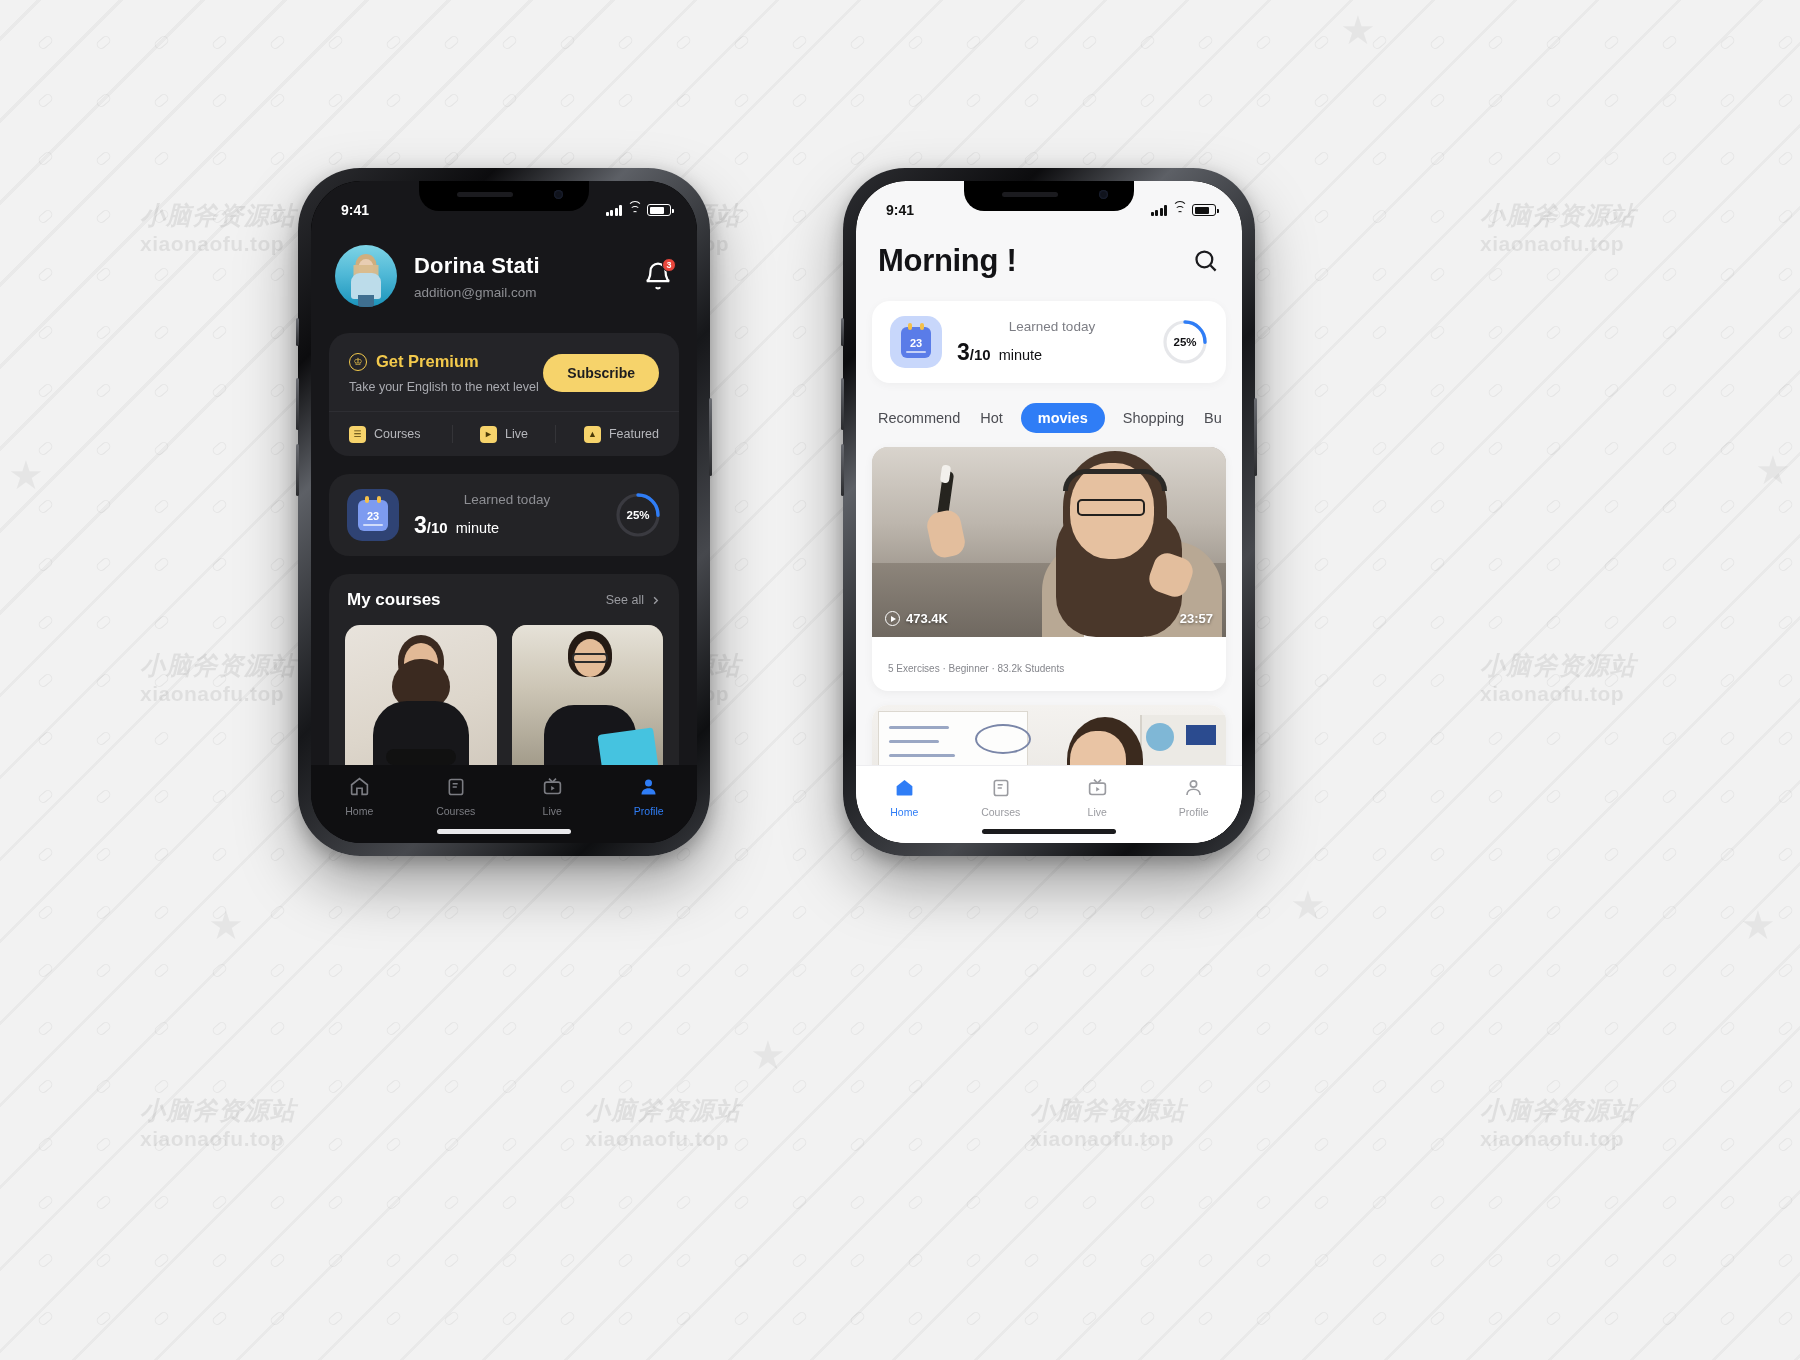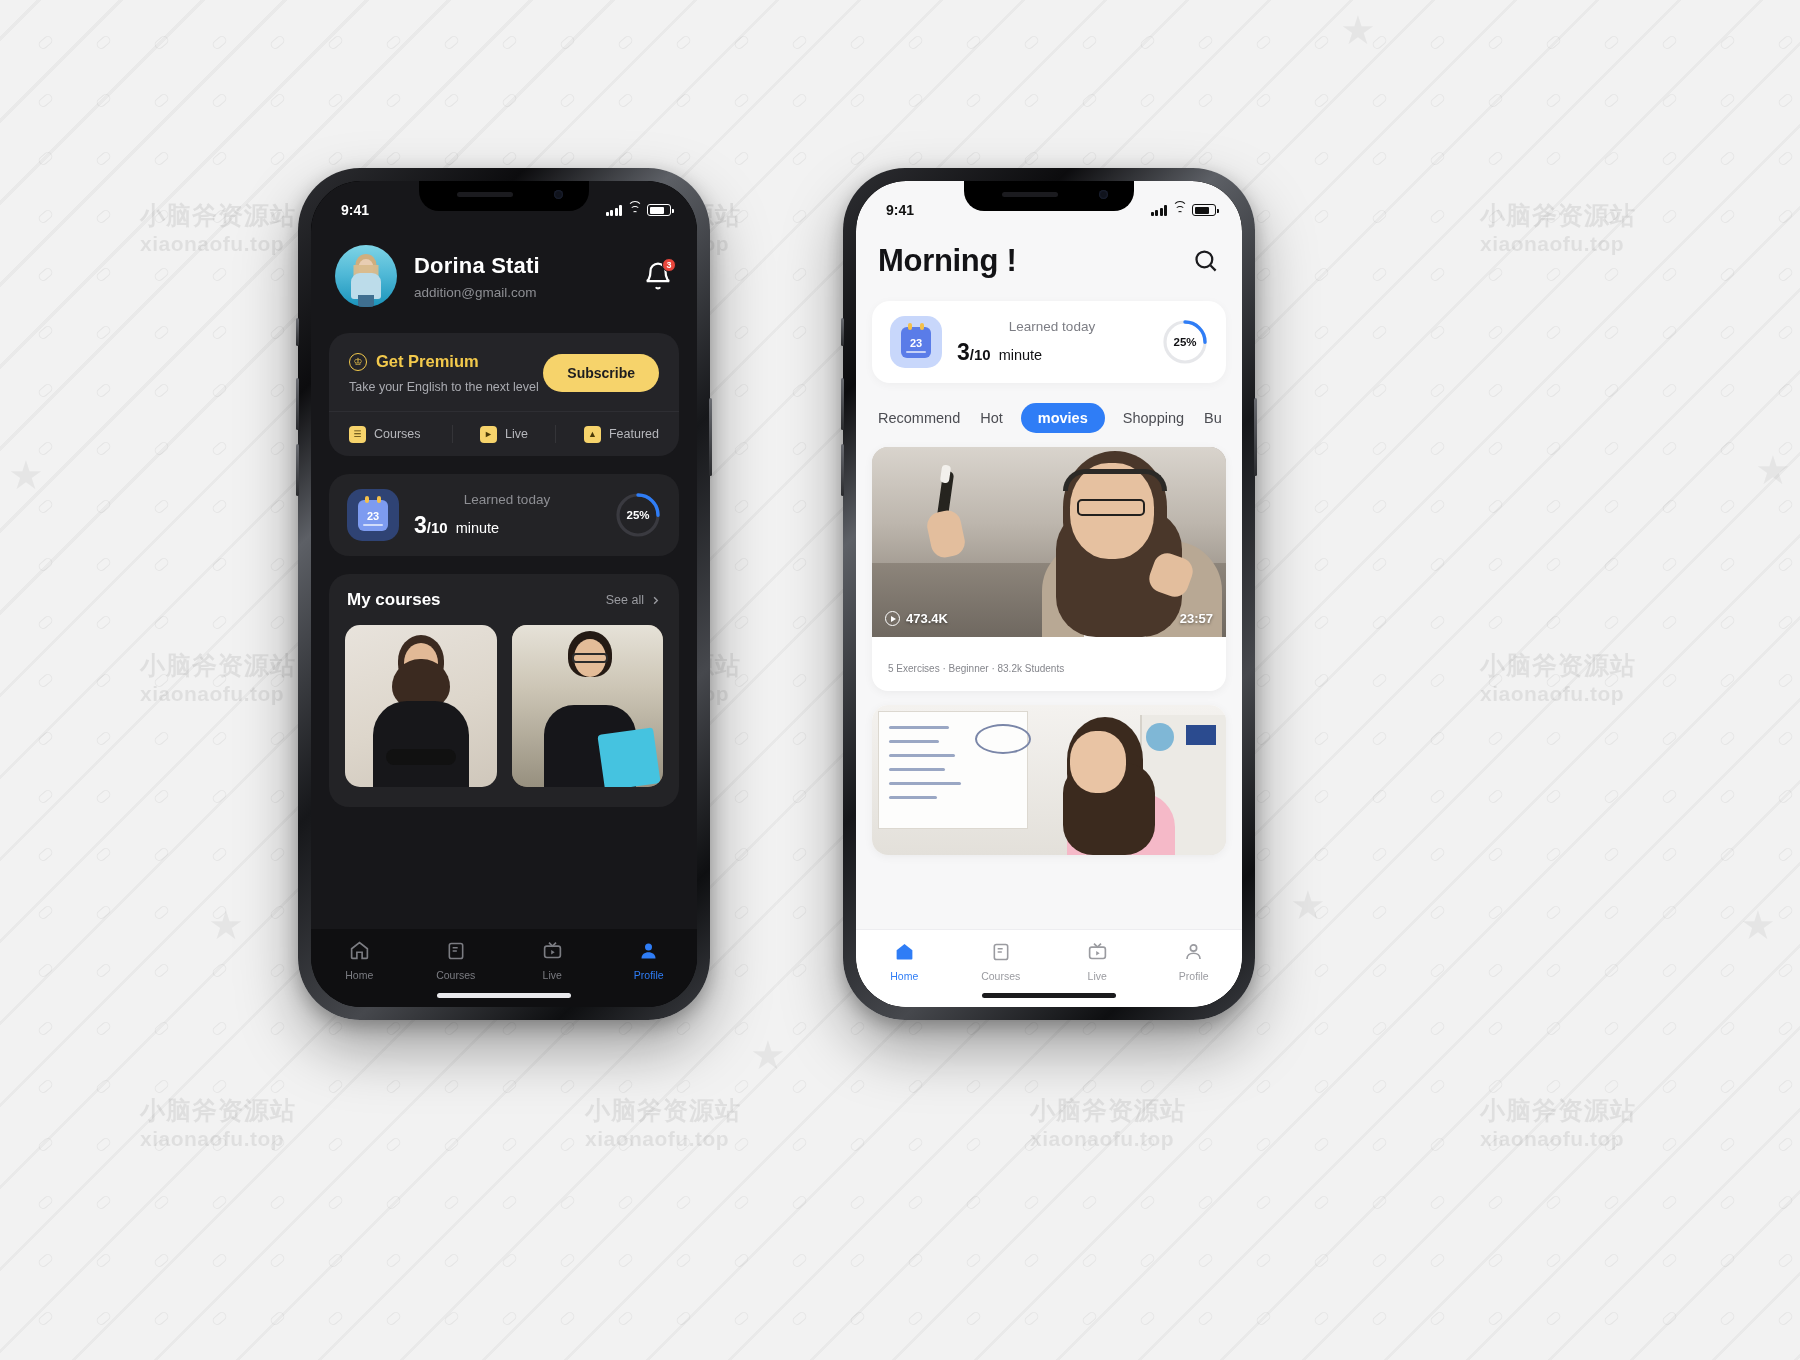--- a/index.html
+++ b/index.html
@@ -42,27 +42,27 @@
     font-size: 40px;
     line-height: 1;
   }
   .wm-text {
     position: absolute;
     color: rgba(0,0,0,0.08);
     font-weight: bold;
     white-space: nowrap;
     line-height: 1.25;
   }
-  .wm-text .cn { font-size: 25px; display: block; letter-spacing: 1px; }
+  .wm-text .cn { font-size: 25px; display: block; letter-spacing: 1px; font-style: italic; }
   .wm-text .en { font-size: 21px; display: block; letter-spacing: .5px; }
 
   
   .phone {
     position: absolute;
-    width: 412px; height: 852px;
+    width: 412px; height: 688px;
     border-radius: 62px;
     background: linear-gradient(135deg,#2e2f33 0%,#0c0c0e 18%,#5d6066 30%,#16171a 52%,#46484d 72%,#0e0f11 88%,#3a3c41 100%);
     padding: 13px;
     box-shadow: 0 28px 60px rgba(0,0,0,0.35), 0 6px 18px rgba(0,0,0,0.25);
   }
   #phone-left  { left: 298px; top: 168px; }
   #phone-right { left: 843px; top: 168px; }
 
   .phone-inner {
     position: relative;

